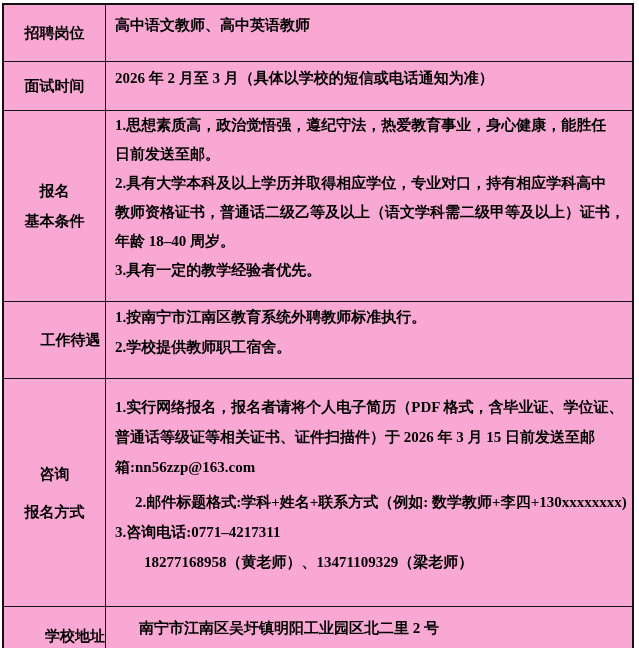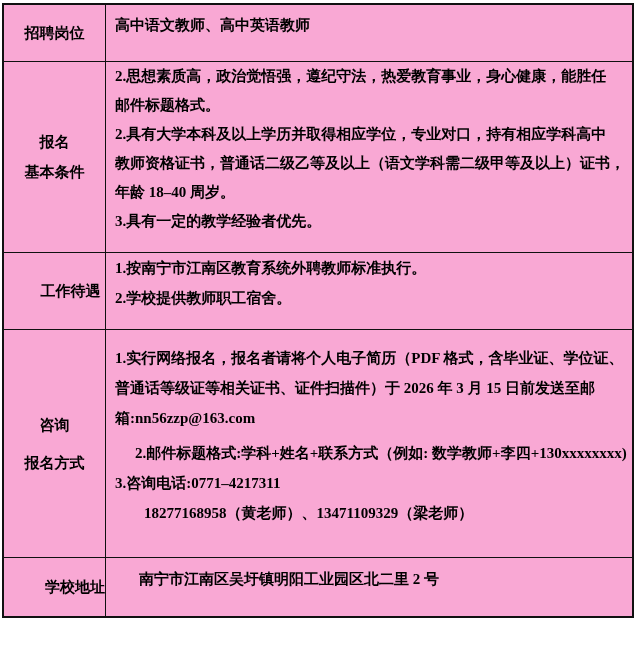--- a/index.html
+++ b/index.html
@@ -74,29 +74,37 @@
   <tbody>
       <tr>
     <td class="label-cell" style="height:56px;">
       <div class="label-line">招聘岗位</div>
     </td>
     <td class="content-cell">
       <div class="line">高中语文教师、高中英语教师</div>
     </td>
   </tr>
 
+  <tr>
+    <td class="label-cell" style="height:48px;">
+      <div class="label-line">面试时间</div>
+    </td>
+    <td class="content-cell">
+      <div class="line">2026 年 2 月至 3 月（具体以学校的短信或电话通知为准）</div>
+    </td>
+  </tr>
 
   <tr class="row-conditions">
     <td class="label-cell" style="height:177px;text-align:center;">
       <div class="label-line">报名</div>
       <div class="label-line">基本条件</div>
     </td>
     <td class="content-cell">
-      <div class="line">2.思想素质高，政治觉悟强，遵纪守法，热爱教育事业，身心健康，能胜任</div>
-      <div class="line">邮件标题格式。</div>
+      <div class="line">1.思想素质高，政治觉悟强，遵纪守法，热爱教育事业，身心健康，能胜任</div>
+      <div class="line">日前发送至邮。</div>
       <div class="line">2.具有大学本科及以上学历并取得相应学位，专业对口，持有相应学科高中</div>
       <div class="line">教师资格证书，普通话二级乙等及以上（语文学科需二级甲等及以上）证书，</div>
       <div class="line">年龄 18–40 周岁。</div>
       <div class="line">3.具有一定的教学经验者优先。</div>
     </td>
   </tr>
 
   <tr>
     <td class="label-cell" style="height:72px;padding-left:32px;">
       <div class="label-line">工作待遇</div>

